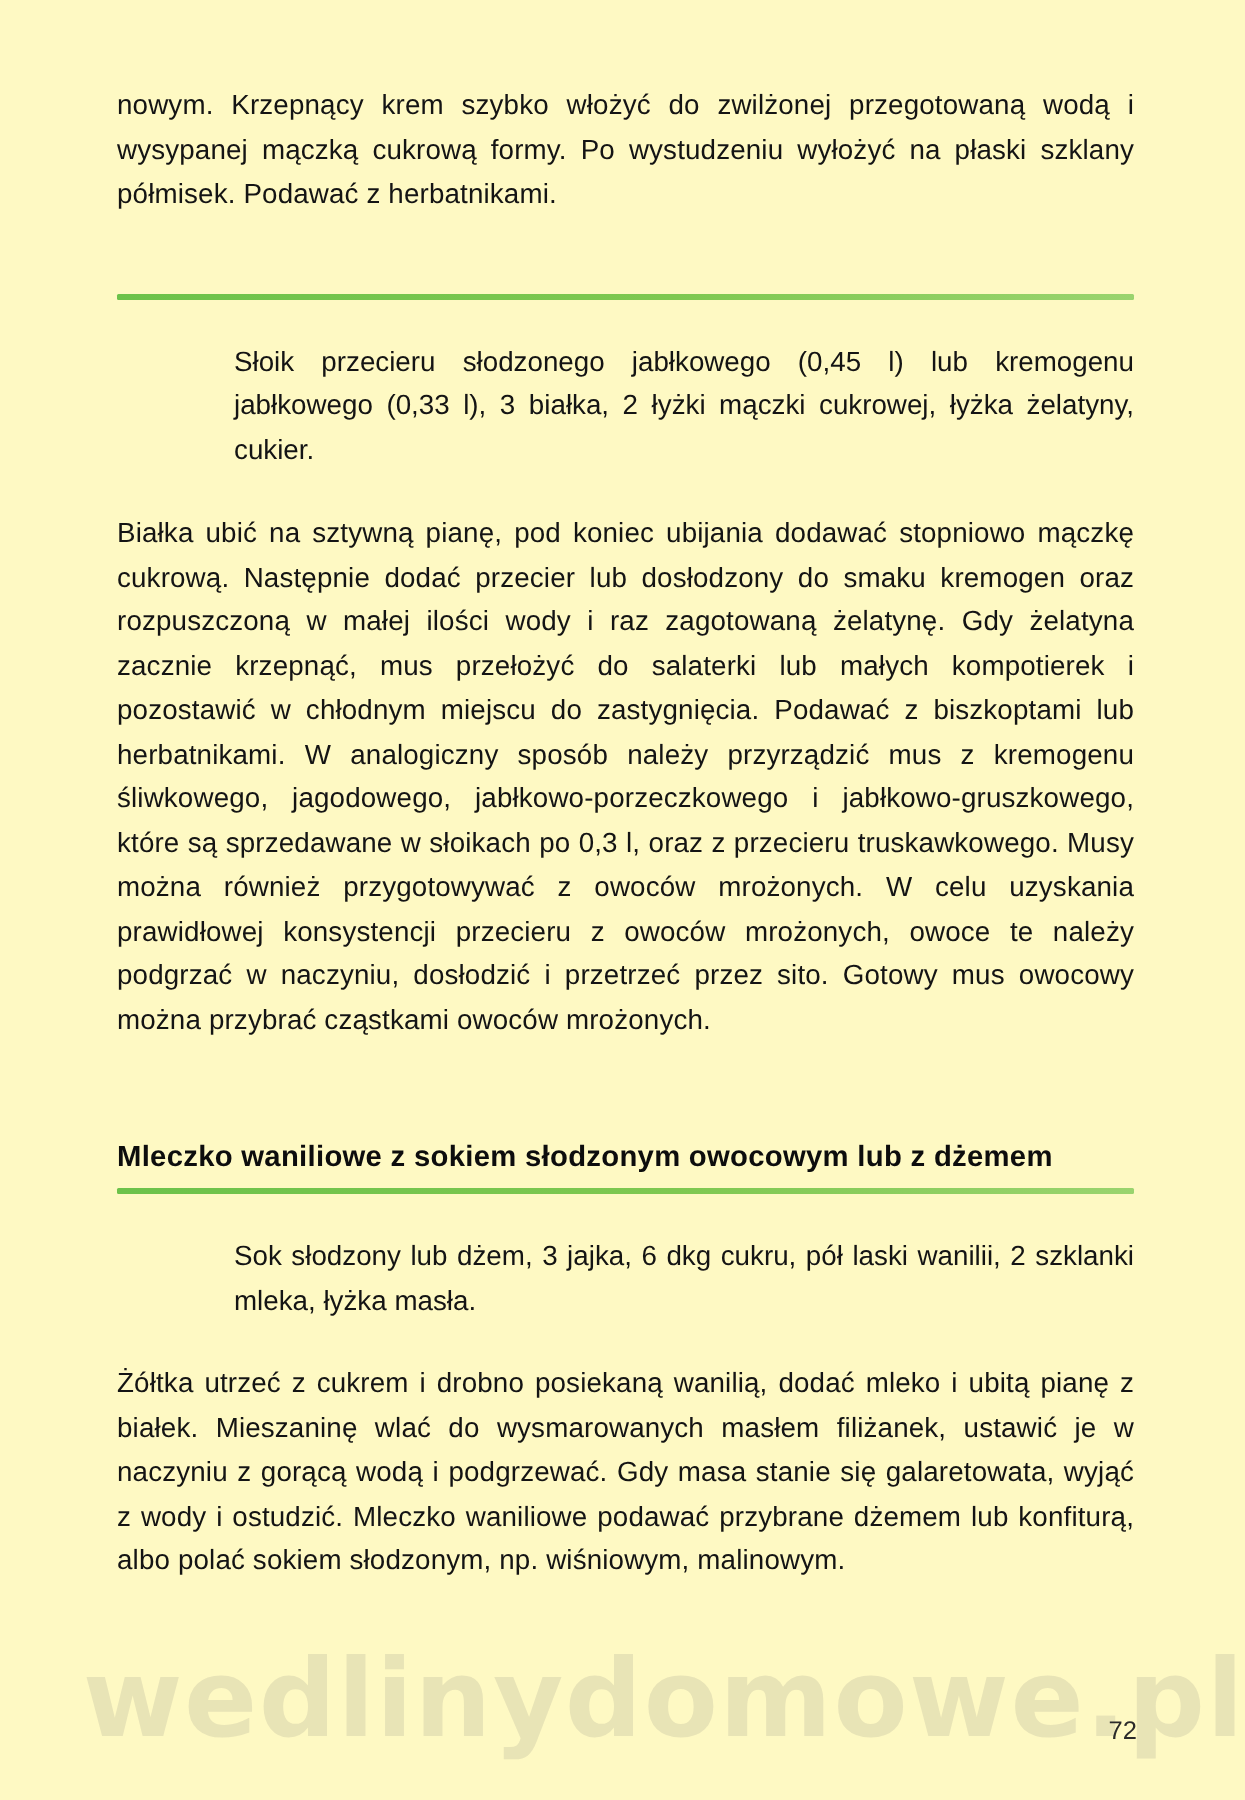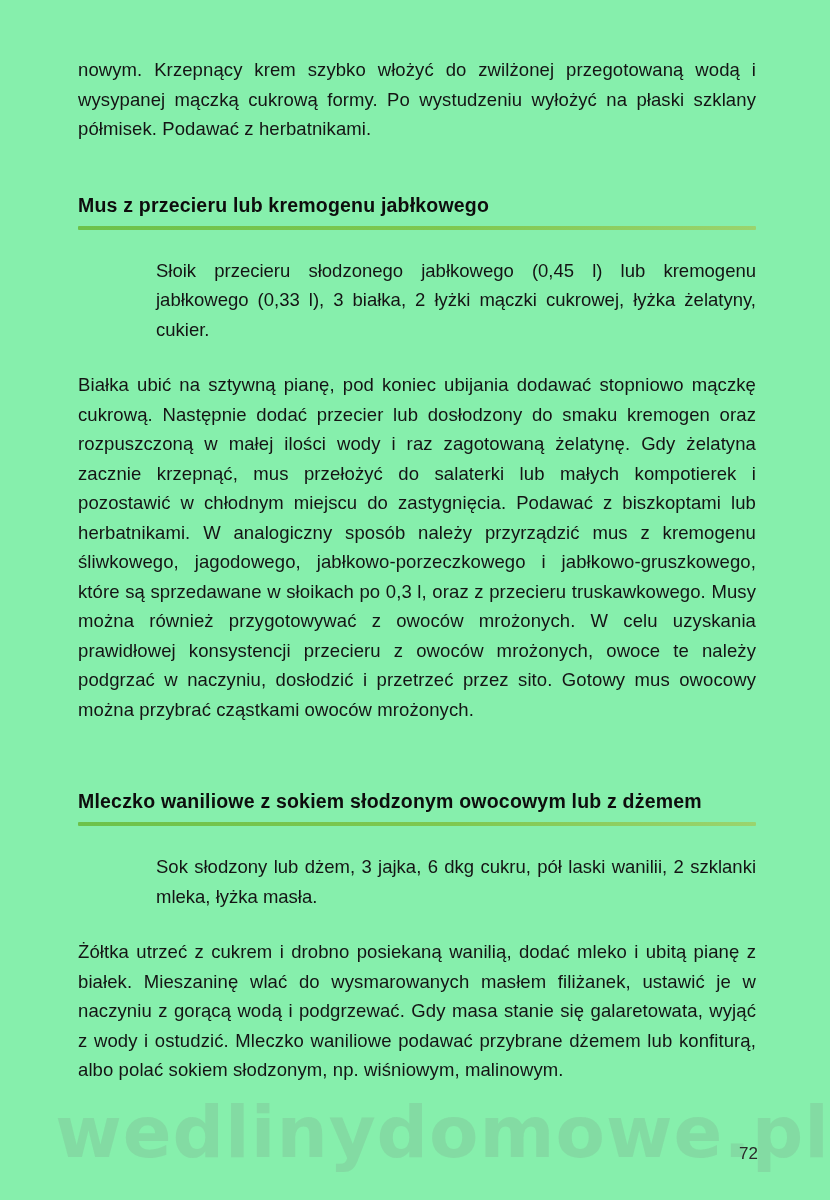--- a/index.html
+++ b/index.html
@@ -11,21 +11,21 @@
     height: 1200px;
     background: #ffffff;
     font-family: "Liberation Sans", sans-serif;
     color: #1b1b1b;
     position: relative;
     overflow: hidden;
   }
   .page {
     position: absolute;
     inset: 0;
-    background: #86efac;
+    background: #fef9c3;
   }
   .content {
     position: absolute;
     left: 78px;
     top: 55px;
     width: 678px;
   }
   p.para {
     margin: 0;
     font-size: 18.5px;
@@ -89,21 +89,20 @@
 
 <div class="page">
 
   <div class="content">
 
     <p class="para">nowym. Krzepnący krem szybko włożyć do zwilżonej przegotowaną wodą i wysypanej mączką cukrową formy. Po wystudzeniu wyłożyć na płaski szklany półmisek. Podawać z herbatnikami.</p>
 
     <div class="block-gap-md"></div>
 
     <div>
-      <div class="heading">Mus z przecieru lub kremogenu jabłkowego</div>
       <div class="heading-rule"></div>
 
       <div class="block-gap-sm"></div>
 
       <p class="ingredients">Słoik przecieru słodzonego jabłkowego (0,45 l) lub kremogenu jabłkowego (0,33 l), 3 białka, 2 łyżki mączki cukrowej, łyżka żelatyny, cukier.</p>
 
       <div class="block-gap-sm"></div>
 
       <p class="para">Białka ubić na sztywną pianę, pod koniec ubijania dodawać stopniowo mączkę cukrową. Następnie dodać przecier lub dosłodzony do smaku kremogen oraz rozpuszczoną w małej ilości wody i raz zagotowaną żelatynę. Gdy żelatyna zacznie krzepnąć, mus przełożyć do salaterki lub małych kompotierek i pozostawić w chłodnym miejscu do zastygnięcia. Podawać z biszkoptami lub herbatnikami. W analogiczny sposób należy przyrządzić mus z kremogenu śliwkowego, jagodowego, jabłkowo-porzeczkowego i jabłkowo-gruszkowego, które są sprzedawane w słoikach po 0,3 l, oraz z przecieru truskawkowego. Musy można również przygotowywać z owoców mrożonych. W celu uzyskania prawidłowej konsystencji przecieru z owoców mrożonych, owoce te należy podgrzać w naczyniu, dosłodzić i przetrzeć przez sito. Gotowy mus owocowy można przybrać cząstkami owoców mrożonych.</p>
     </div>

